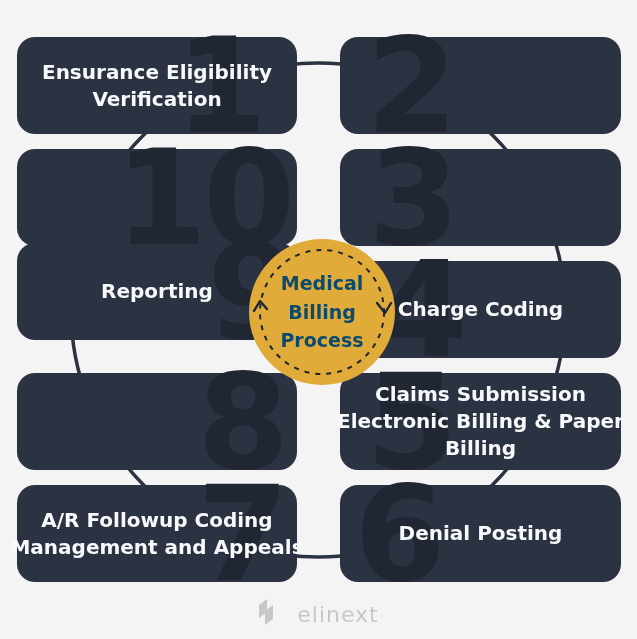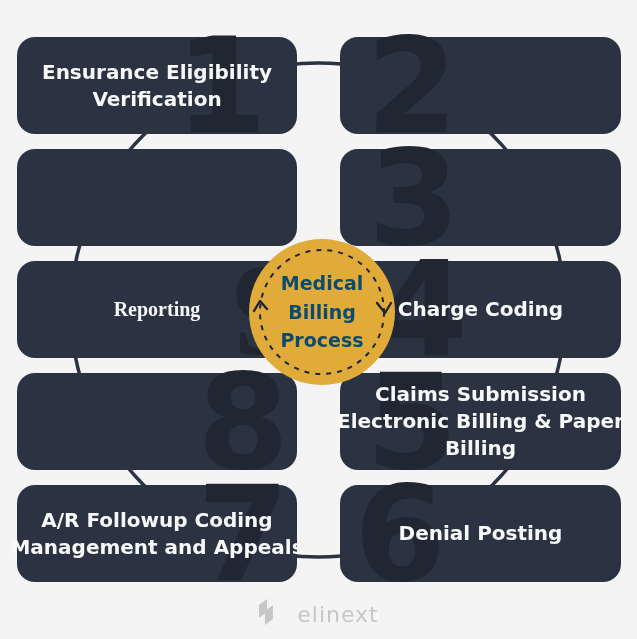--- a/index.html
+++ b/index.html
@@ -108,25 +108,26 @@
         <div class="step-label">Denial Posting</div>
       </div>
       <div class="step-box left" style="top: 485px;">
         <div class="step-num" style="right: 12px;">7</div>
         <div class="step-label">A/R Followup Coding
 Management and Appeals</div>
       </div>
       <div class="step-box left" style="top: 373px;">
         <div class="step-num" style="right: 12px;">8</div>
       </div>
-      <div class="step-box left" style="top: 261px; font-family: Liberation Serif, serif;">
+      <div class="step-box left" style="top: 243px;">
         <div class="step-num" style="right: 2px;">9</div>
         <div class="step-label">Reporting</div>
       </div>
       <div class="step-box left" style="top: 149px;">
+        <div class="step-num" style="right: 6px;">10</div>
       </div>
     </div>
 
   <div class="center-circle">
     <svg class="center-ring" viewBox="0 0 146 146">
       <circle cx="73" cy="73" r="62" fill="none" stroke="#1f2430" stroke-width="2" stroke-dasharray="5 6"></circle>
       <path d="M5,72 L11,62 L18,70" fill="none" stroke="#1f2430" stroke-width="2.4" stroke-linecap="round" stroke-linejoin="round"></path>
       <path d="M128,64 L136,74 L142,64" fill="none" stroke="#1f2430" stroke-width="2.4" stroke-linecap="round" stroke-linejoin="round"></path>
     </svg>
     <div class="center-label">Medical

